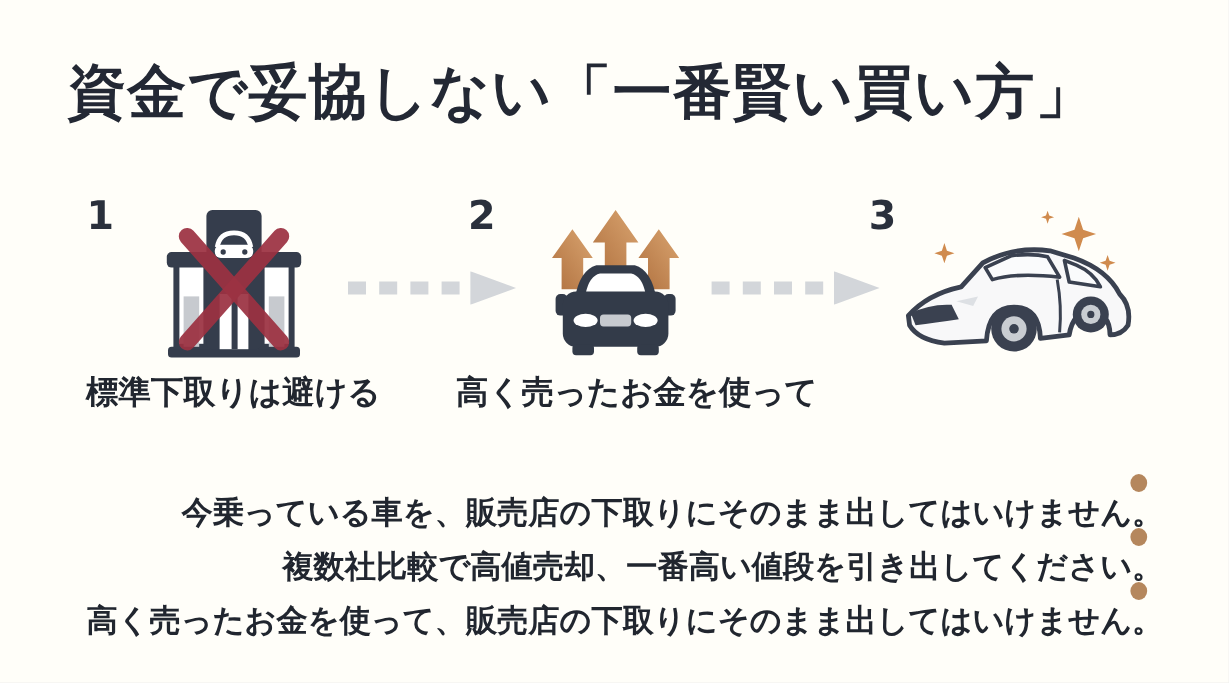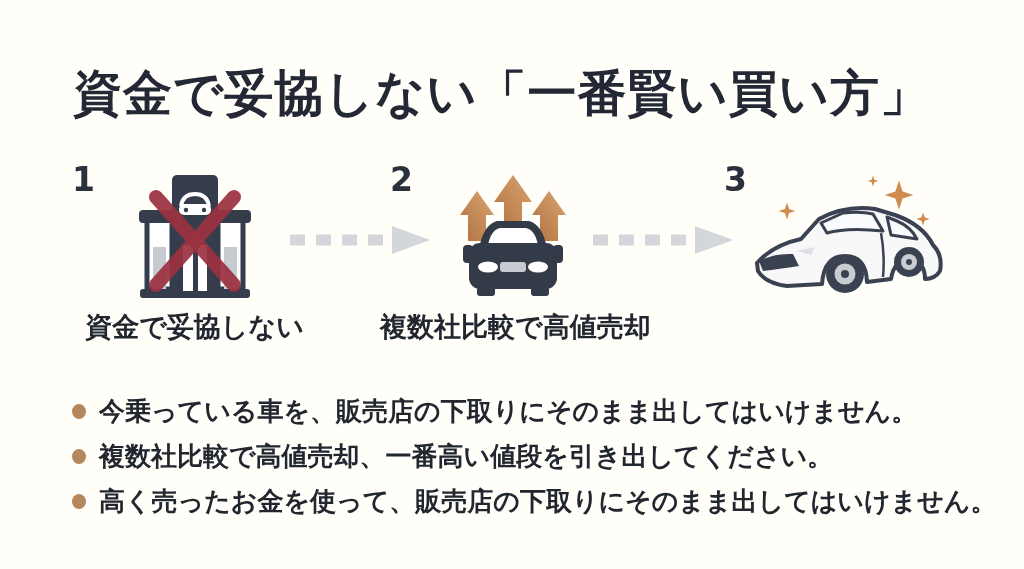--- a/index.html
+++ b/index.html
@@ -9,21 +9,21 @@
     height: 569px;
     background: #FFFEF9;
     overflow: hidden;
     font-family: "DejaVu Sans", "Liberation Sans", sans-serif;
     color: #21262F;
   }
   .title {
     position: absolute;
     left: 56px;
     top: 44px;
-    margin: 17px;
+    margin: 0;
     font-size: 49px;
     font-weight: 900;
     letter-spacing: 1px;
     color: #232834;
     white-space: nowrap;
   }
   .steps {
     position: absolute;
     left: 0;
     top: 165px;
@@ -66,23 +66,24 @@
   .bullets {
     position: absolute;
     left: 72px;
     top: 395px;
     margin: 0;
     padding: 0;
     list-style: none;
   }
   .bullet {
     display: flex;
-    align-items: center;
+    align-items: flex-end;
     height: 32px;
     margin-bottom: 13px;
+    flex-direction: column;
   }
   .dot {
     flex: none;
     width: 14px;
     height: 15px;
     border-radius: 50%;
     background: #B5875D;
     margin-right: 13px;
   }
   .bullet-text {
@@ -116,21 +117,21 @@
           <path d="M61 37 Q63 25 75 25 Q87 25 89 37" fill="none" stroke="#FFFFFF" stroke-width="4"></path>
           <rect x="59" y="35" width="32" height="11" rx="5" fill="#FFFFFF"></rect>
           <circle cx="66" cy="41" r="2.2" fill="#353D4C"></circle>
           <circle cx="84" cy="41" r="2.2" fill="#353D4C"></circle>
           <rect x="63" y="76" width="24" height="46" fill="#FFFFFF"></rect>
           <rect x="73" y="76" width="5" height="46" fill="#353D4C"></rect>
           <path d="M36 28 L114 116" stroke="#9C3242" stroke-width="14" stroke-linecap="round" opacity="0.93"></path>
           <path d="M114 28 L36 116" stroke="#9C3242" stroke-width="14" stroke-linecap="round" opacity="0.93"></path>
         </svg>
       </span>
-      <div class="step-label">資金で妥協しない</div>
+      <div class="step-label">標準下取りは避ける</div>
     </div>
 
     <svg class="arrow arrow-1" width="148" height="28" viewBox="0 0 148 28">
       <line x1="6" y1="14" x2="106" y2="14" stroke="#D3D6DA" stroke-width="11" stroke-dasharray="15 11"></line>
       <polygon points="108,0 146,14 108,28" fill="#D3D6DA"></polygon>
     </svg>
 
     <div class="step step-2">
       <span class="step-num">2</span>
       <span class="step-icon">
@@ -149,21 +150,21 @@
           <rect x="20" y="76" width="10" height="18" rx="4" fill="#333B49"></rect>
           <rect x="110" y="76" width="10" height="18" rx="4" fill="#333B49"></rect>
           <rect x="26" y="74" width="88" height="46" rx="11" fill="#333B49"></rect>
           <ellipse cx="45" cy="98" rx="10" ry="5.5" fill="#FFFFFF"></ellipse>
           <ellipse cx="95" cy="98" rx="10" ry="5.5" fill="#FFFFFF"></ellipse>
           <rect x="57" y="93" width="26" height="10" rx="3" fill="#C7CACF"></rect>
           <rect x="34" y="118" width="18" height="9" rx="3" fill="#333B49"></rect>
           <rect x="88" y="118" width="18" height="9" rx="3" fill="#333B49"></rect>
         </svg>
       </span>
-      <div class="step-label">複数社比較で高値売却</div>
+      <div class="step-label">高く売ったお金を使って</div>
     </div>
 
     <svg class="arrow arrow-2" width="148" height="28" viewBox="0 0 148 28">
       <line x1="6" y1="14" x2="106" y2="14" stroke="#D3D6DA" stroke-width="11" stroke-dasharray="15 11"></line>
       <polygon points="108,0 146,14 108,28" fill="#D3D6DA"></polygon>
     </svg>
 
     <div class="step step-3">
       <span class="step-num">3</span>
       <span class="step-icon">

